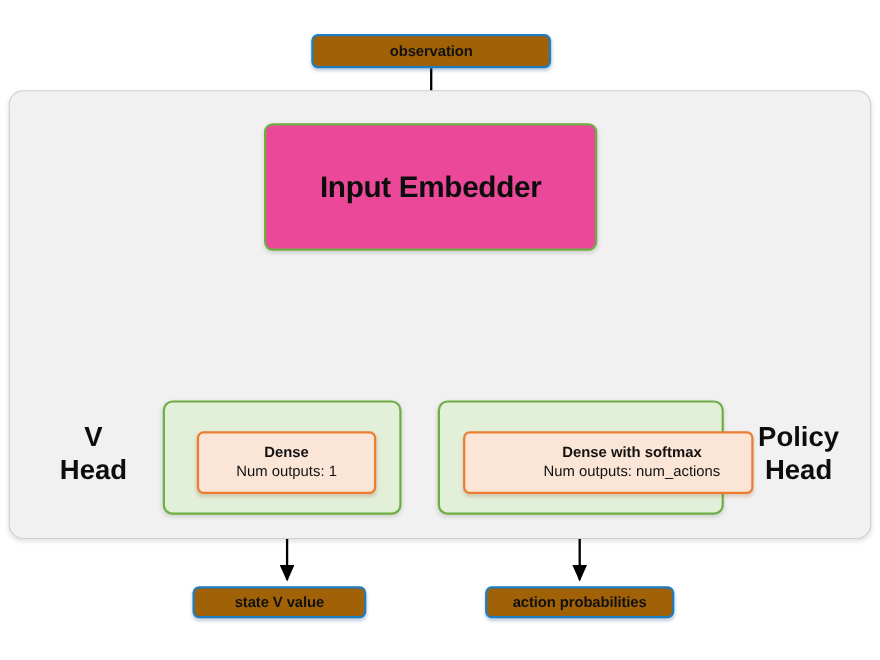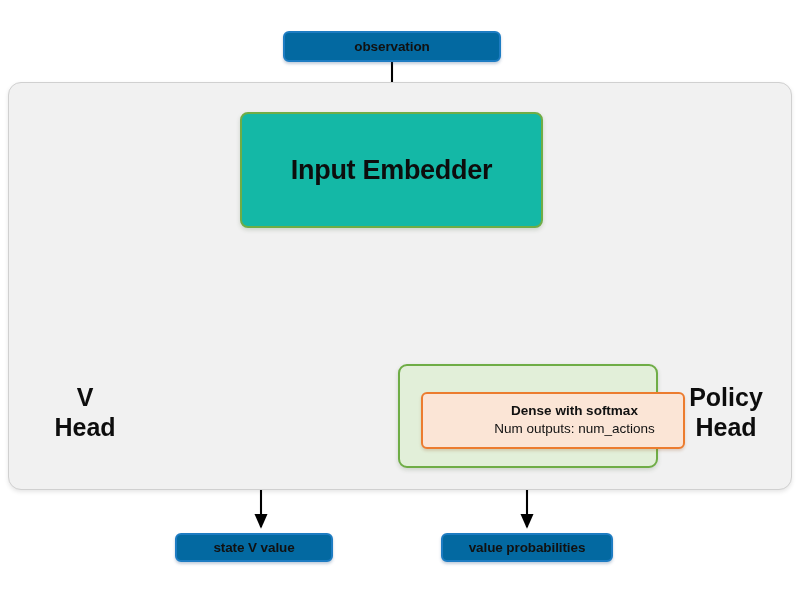--- a/index.html
+++ b/index.html
@@ -44,34 +44,34 @@
     box-sizing: border-box;
     display: flex;
     flex-direction: column;
     align-items: center;
     justify-content: center;
     text-align: center;
     border-radius: 7px;
   }
 
   .node-blue {
-    background: #0369a1;
+    background: #a16207;
     border: 2.5px solid #1d7cc2;
     border-radius: 6px;
     box-shadow: 0 2px 3px rgba(40,80,130,0.28);
   }
   .node-blue .node-title {
     font-size: 13.5px;
     font-weight: bold;
     color: #111111;
     letter-spacing: -0.1px;
   }
 
   .node-green {
-    background: #14b8a6;
+    background: #ec4899;
     border: 2.5px solid #6fad46;
     border-radius: 8px;
     box-shadow: 0 2px 4px rgba(60,90,50,0.20);
   }
   .node-green .node-title {
     font-size: 27px;
     font-weight: bold;
     color: #0d0d0d;
     letter-spacing: -0.3px;
   }
@@ -174,29 +174,35 @@
 Head</div>
 
   <div class="head-label p-head">Policy
 Head</div>
 
   <div class="node node-green" style="left:240px; top:112px; width:303px; height:116px;">
     <span class="node-title">Input Embedder</span>
   </div>
 
 
+  <div class="node head-group" style="left:148px; top:364px; width:217px; height:104px;">
+    <div class="node-orange" style="position:absolute; left:29px; top:26px; width:159px; height:53px;">
+      <span class="dense-title">Dense</span>
+      <span class="dense-sub">Num outputs: 1</span>
+    </div>
+  </div>
 
   <div class="node head-group" style="left:398px; top:364px; width:260px; height:104px;">
     <div class="node-orange" style="position:absolute; left:21px; top:26px; width:217px; height:53px;padding-left:43px;">
       <span class="dense-title">Dense with softmax</span>
       <span class="dense-sub">Num outputs: num_actions</span>
     </div>
   </div>
 
   <div class="node node-blue" style="left:175px; top:533px; width:158px; height:29px;">
     <span class="node-title">state V value</span>
   </div>
 
   <div class="node node-blue" style="left:441px; top:533px; width:172px; height:29px;">
-    <span class="node-title">value probabilities</span>
+    <span class="node-title">action probabilities</span>
   </div>
 
 </div>
 
 </body></html>

